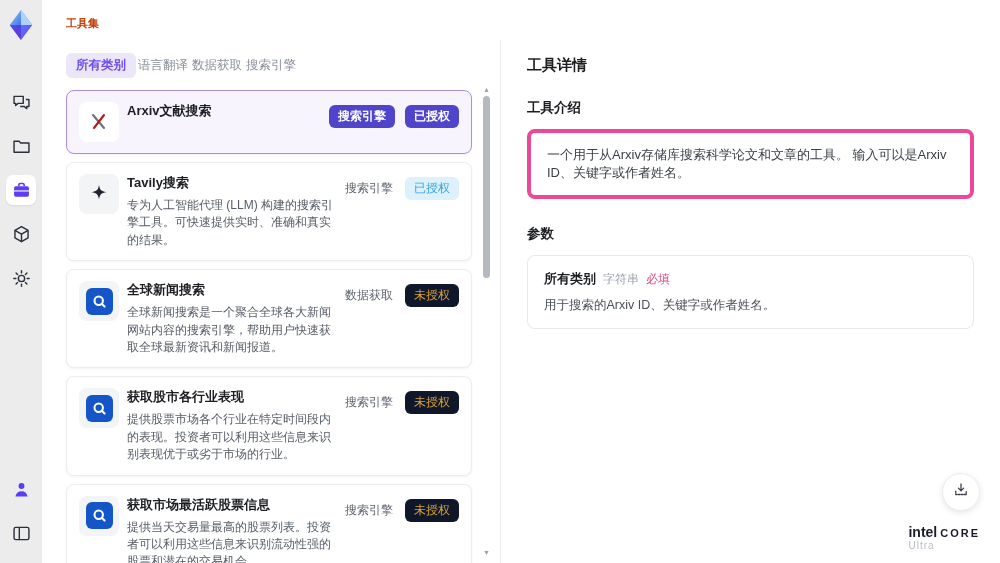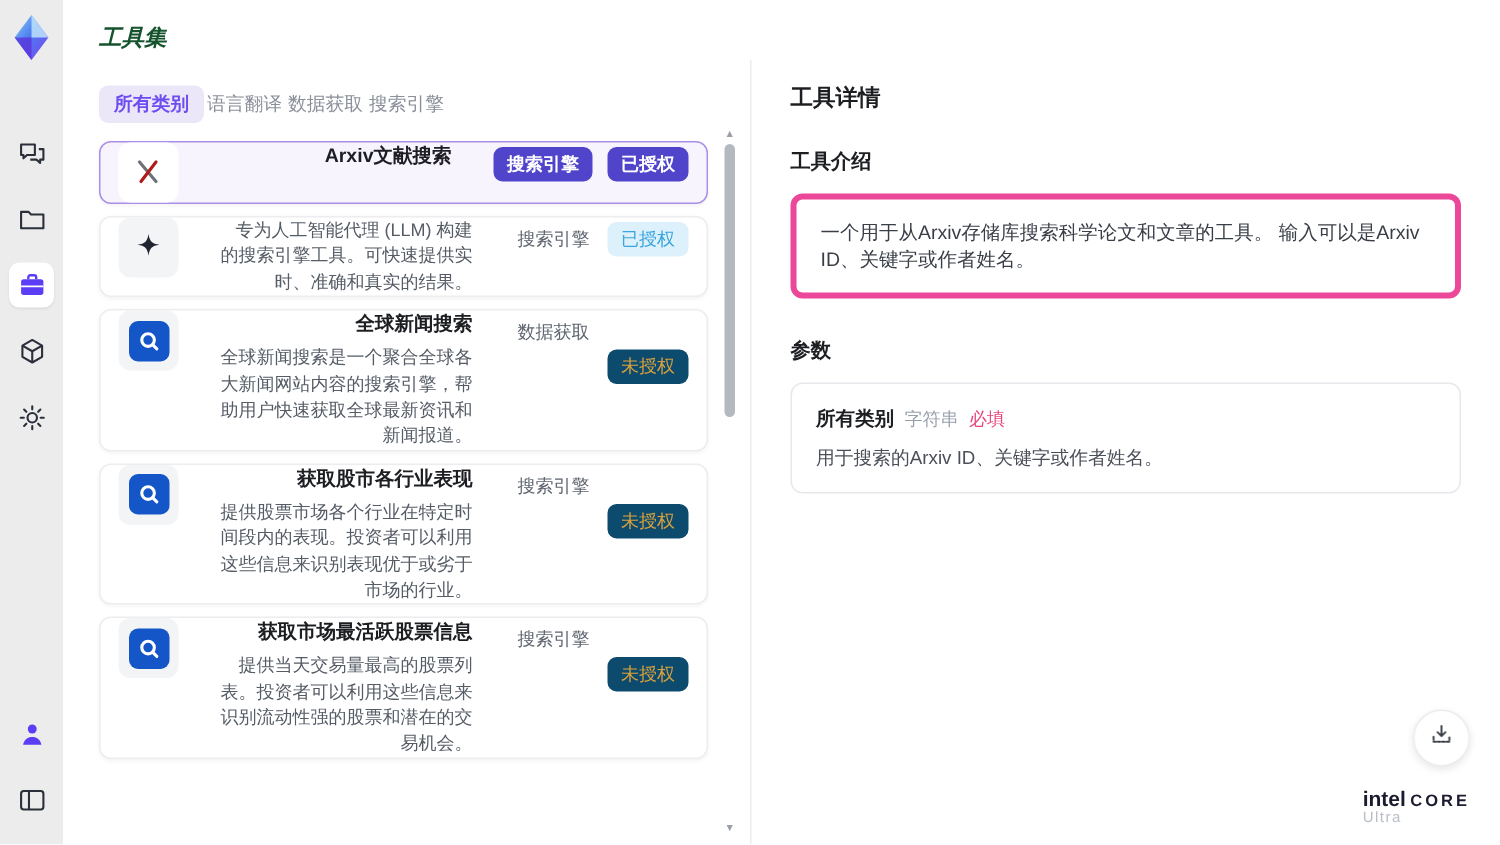--- a/index.html
+++ b/index.html
@@ -21,51 +21,50 @@
   .rail-btn.active { background:#ffffff; box-shadow:0 1px 2px rgba(0,0,0,.08); }
   .rail-spacer { flex:1; }
   .rail svg { display:block; }
 
   
   .main { flex:1; display:flex; height:563px; background:#fff; }
   .left-panel {
     width:458px; flex:0 0 458px; position:relative;
     padding:16px 28px 0 24px; overflow:hidden; height:563px;
   }
-  .panel-title { font-size:15px; font-weight:bold; color:#14532d;font-style:italic; }
+  .panel-title { font-size:11px; font-weight:bold; color:#c2410c; }
   .tabs { display:flex; align-items:center; margin-top:22px; margin-bottom:12px; }
   .tab { font-size:12.5px; color:#8a8f99; cursor:pointer; padding:4px 2px; white-space:nowrap; }
   .tab.active { background:#ece6f9; color:#6d4df0; border-radius:6px; padding:4px 10px; font-weight:bold; }
 
   .tool-list { display:flex; flex-direction:column; gap:8px; }
   .tool-card {
-    display:flex; gap:28px; background:#ffffff; border:1px solid #ededf0;
-    border-radius:8px; padding:0 12px; cursor:pointer;
+    display:flex; gap:8px; background:#ffffff; border:1px solid #ededf0;
+    border-radius:8px; padding:11px 12px; cursor:pointer;
     box-shadow:0 1px 3px rgba(20,20,40,.05);
-    text-align:right;
   }
   .tool-card.selected { border:1.5px solid #a98fe8; background:#f8f4fe; }
   .tool-icon {
     width:40px; height:40px; flex:0 0 40px; border-radius:8px; background:#f3f4f6;
     display:flex; align-items:center; justify-content:center; font-size:18px;
   }
   .tool-icon.icon-arxiv { background:#ffffff; }
   .tool-icon .qbox {
     width:27px; height:27px; background:#1456c8; border-radius:6px;
     display:flex; align-items:center; justify-content:center;
   }
   .tool-body { flex:1; min-width:0; }
   .tool-name { font-size:13px; font-weight:bold; color:#1c1e22; margin-bottom:5px; }
   .tool-desc { font-size:12px; color:#565c66; line-height:1.45; }
   .tool-meta { display:flex; gap:10px; align-items:flex-start; padding-top:3px; white-space:nowrap; }
   .chip { font-size:12px; border-radius:6px; padding:3px 9px; }
   .chip.solid { background:#5044cb; color:#ffffff; font-weight:bold; }
   .chip.plain { background:transparent; color:#5f6570; padding:3px 2px; }
   .chip.blue { background:#dcf1fb; color:#3aa5dc; }
-  .chip.yellow { background:#0c4a6e; color:#d9a13c;margin-top:23px; }
+  .chip.yellow { background:#0f172a; color:#d9a13c; }
 
   
   .scrollbar { position:absolute; right:9px; top:86px; bottom:6px; width:9px; }
   .scroll-arrow { position:absolute; left:0; width:9px; height:8px; color:#9aa0a8; font-size:7px; line-height:8px; text-align:center; cursor:pointer; }
   .scroll-arrow.up { top:0; }
   .scroll-arrow.down { bottom:0; }
   .scroll-thumb { position:absolute; left:1px; top:10px; width:7px; height:182px; background:#b4b8bf; border-radius:4px; cursor:pointer; }
 
   
   .right-panel { flex:1; border-left:1px solid #ececec; padding:16px 26px; position:relative;margin-top:40px; }
@@ -204,20 +203,21 @@
           </div>
         </div>
 
         <div class="tool-card">
           <div class="tool-icon icon-star">
             <svg viewBox="0 0 24 24" width="22" height="22">
               <path d="M12 2c.8 5.6 2.4 7.2 8 8-5.6.8-7.2 2.4-8 8-.8-5.6-2.4-7.2-8-8 5.6-.8 7.2-2.4 8-8z" fill="#1f2430"></path>
             </svg>
           </div>
           <div class="tool-body">
+            <div class="tool-name">Tavily搜索</div>
             <div class="tool-desc">专为人工智能代理 (LLM) 构建的搜索引擎工具。可快速提供实时、准确和真实的结果。</div>
           </div>
           <div class="tool-meta">
             <span class="chip cat plain">搜索引擎</span>
             <span class="chip auth blue">已授权</span>
           </div>
         </div>
 
         <div class="tool-card">
           <div class="tool-icon icon-qblue">

